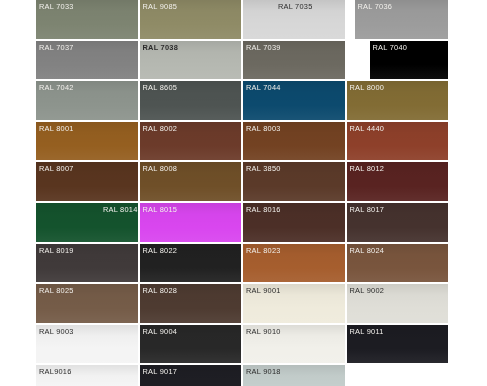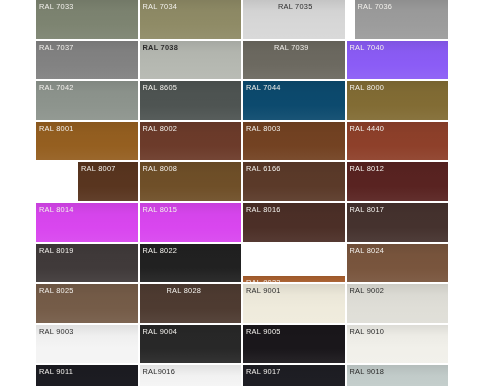--- a/index.html
+++ b/index.html
@@ -63,43 +63,43 @@
 <body>
 
 <div id="chart-root">
   <div id="swatch-grid">
       <div class="swatch" style="background: rgb(125, 132, 113);">
         <span class="sheen"></span>
         <span class="swatch-label light-text">RAL 7033</span>
       </div>
       <div class="swatch" style="background: rgb(143, 139, 102);">
         <span class="sheen"></span>
-        <span class="swatch-label light-text">RAL 7034</span>
+        <span class="swatch-label light-text">RAL 9085</span>
       </div>
       <div class="swatch" style="background: rgb(215, 215, 215); text-align: center;">
         <span class="sheen"></span>
         <span class="swatch-label dark-text">RAL 7035</span>
       </div>
       <div class="swatch" style="background: rgb(156, 156, 156); margin-left: 8px;">
         <span class="sheen"></span>
         <span class="swatch-label light-text">RAL 7036</span>
       </div>
       <div class="swatch" style="background: rgb(130, 130, 130);">
         <span class="sheen"></span>
         <span class="swatch-label light-text">RAL 7037</span>
       </div>
       <div class="swatch" style="background: rgb(181, 184, 177); font-weight: bold;">
         <span class="sheen"></span>
         <span class="swatch-label dark-text">RAL 7038</span>
       </div>
-      <div class="swatch" style="background: rgb(108, 105, 96); padding-left: 28px;">
+      <div class="swatch" style="background: rgb(108, 105, 96);">
         <span class="sheen"></span>
         <span class="swatch-label light-text">RAL 7039</span>
       </div>
-      <div class="swatch" style="background: #8b5cf6;">
+      <div class="swatch" style="background: #000000; margin-left: 23px;">
         <span class="sheen"></span>
         <span class="swatch-label light-text">RAL 7040</span>
       </div>
       <div class="swatch" style="background: rgb(141, 148, 141);">
         <span class="sheen"></span>
         <span class="swatch-label light-text">RAL 7042</span>
       </div>
       <div class="swatch" style="background: rgb(78, 84, 82);">
         <span class="sheen"></span>
         <span class="swatch-label light-text">RAL 8605</span>
@@ -121,95 +121,91 @@
         <span class="swatch-label light-text">RAL 8002</span>
       </div>
       <div class="swatch" style="background: rgb(115, 66, 34);">
         <span class="sheen"></span>
         <span class="swatch-label light-text">RAL 8003</span>
       </div>
       <div class="swatch" style="background: rgb(142, 64, 42);">
         <span class="sheen"></span>
         <span class="swatch-label light-text">RAL 4440</span>
       </div>
-      <div class="swatch" style="background: rgb(89, 53, 31); margin-left: 42px;">
+      <div class="swatch" style="background: rgb(89, 53, 31);">
         <span class="sheen"></span>
         <span class="swatch-label light-text">RAL 8007</span>
       </div>
       <div class="swatch" style="background: rgb(111, 79, 40);">
         <span class="sheen"></span>
         <span class="swatch-label light-text">RAL 8008</span>
       </div>
       <div class="swatch" style="background: rgb(91, 58, 41);">
         <span class="sheen"></span>
-        <span class="swatch-label light-text">RAL 6166</span>
+        <span class="swatch-label light-text">RAL 3850</span>
       </div>
       <div class="swatch" style="background: rgb(89, 35, 33);">
         <span class="sheen"></span>
         <span class="swatch-label light-text">RAL 8012</span>
       </div>
+      <div class="swatch" style="background: #14532d; text-align: right;">
+        <span class="sheen"></span>
+        <span class="swatch-label light-text">RAL 8014</span>
+      </div>
       <div class="swatch" style="background: #d946ef;">
         <span class="sheen"></span>
-        <span class="swatch-label light-text">RAL 8014</span>
-      </div>
-      <div class="swatch" style="background: #d946ef;">
-        <span class="sheen"></span>
         <span class="swatch-label light-text">RAL 8015</span>
       </div>
       <div class="swatch" style="background: rgb(76, 47, 39);">
         <span class="sheen"></span>
         <span class="swatch-label light-text">RAL 8016</span>
       </div>
       <div class="swatch" style="background: rgb(69, 50, 46);">
         <span class="sheen"></span>
         <span class="swatch-label light-text">RAL 8017</span>
       </div>
       <div class="swatch" style="background: rgb(64, 58, 58);">
         <span class="sheen"></span>
         <span class="swatch-label light-text">RAL 8019</span>
       </div>
       <div class="swatch" style="background: rgb(33, 33, 33);">
         <span class="sheen"></span>
         <span class="swatch-label light-text">RAL 8022</span>
       </div>
-      <div class="swatch" style="background: rgb(166, 94, 46); margin-top: 32px;">
+      <div class="swatch" style="background: rgb(166, 94, 46);">
         <span class="sheen"></span>
         <span class="swatch-label light-text">RAL 8023</span>
       </div>
       <div class="swatch" style="background: rgb(121, 85, 61);">
         <span class="sheen"></span>
         <span class="swatch-label light-text">RAL 8024</span>
       </div>
       <div class="swatch" style="background: rgb(117, 92, 72);">
         <span class="sheen"></span>
         <span class="swatch-label light-text">RAL 8025</span>
       </div>
-      <div class="swatch" style="background: rgb(78, 59, 49); padding-left: 24px;">
+      <div class="swatch" style="background: rgb(78, 59, 49);">
         <span class="sheen"></span>
         <span class="swatch-label light-text">RAL 8028</span>
       </div>
       <div class="swatch" style="background: rgb(239, 235, 220);">
         <span class="sheen"></span>
         <span class="swatch-label dark-text">RAL 9001</span>
       </div>
       <div class="swatch" style="background: rgb(223, 222, 215);">
         <span class="sheen"></span>
         <span class="swatch-label dark-text">RAL 9002</span>
       </div>
       <div class="swatch" style="background: rgb(244, 244, 244);">
         <span class="sheen"></span>
         <span class="swatch-label dark-text">RAL 9003</span>
       </div>
       <div class="swatch" style="background: rgb(40, 40, 40);">
         <span class="sheen"></span>
         <span class="swatch-label light-text">RAL 9004</span>
-      </div>
-      <div class="swatch" style="background: rgb(26, 23, 27);">
-        <span class="sheen"></span>
-        <span class="swatch-label light-text">RAL 9005</span>
       </div>
       <div class="swatch" style="background: rgb(241, 240, 234);">
         <span class="sheen"></span>
         <span class="swatch-label dark-text">RAL 9010</span>
       </div>
       <div class="swatch" style="background: rgb(28, 28, 34);">
         <span class="sheen"></span>
         <span class="swatch-label light-text">RAL 9011</span>
       </div>
       <div class="swatch" style="background: rgb(246, 246, 246);">

